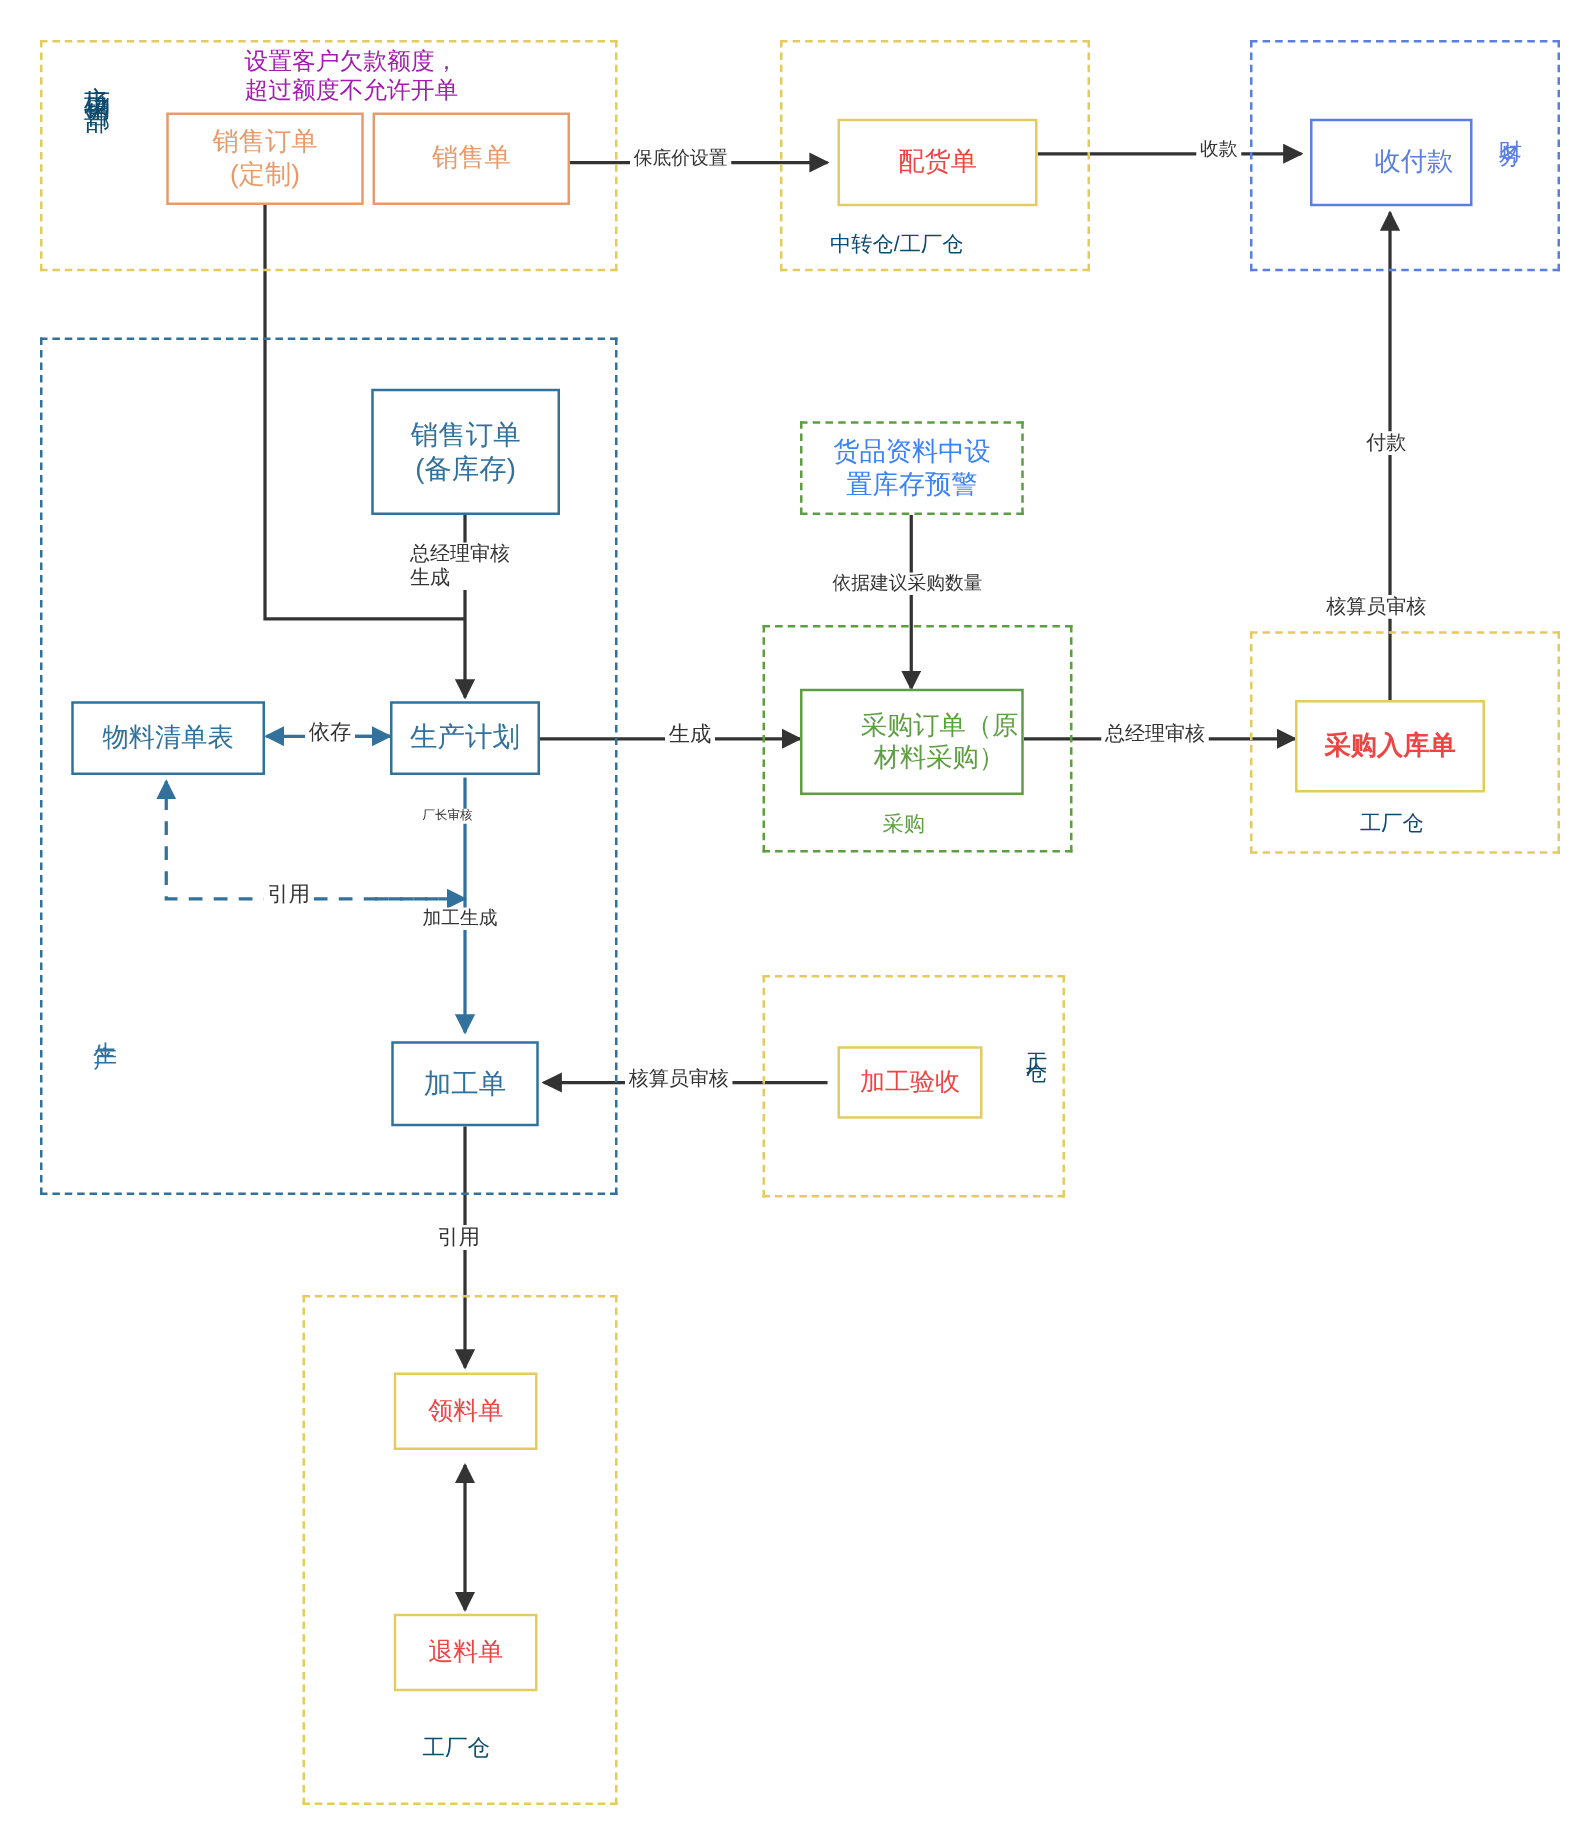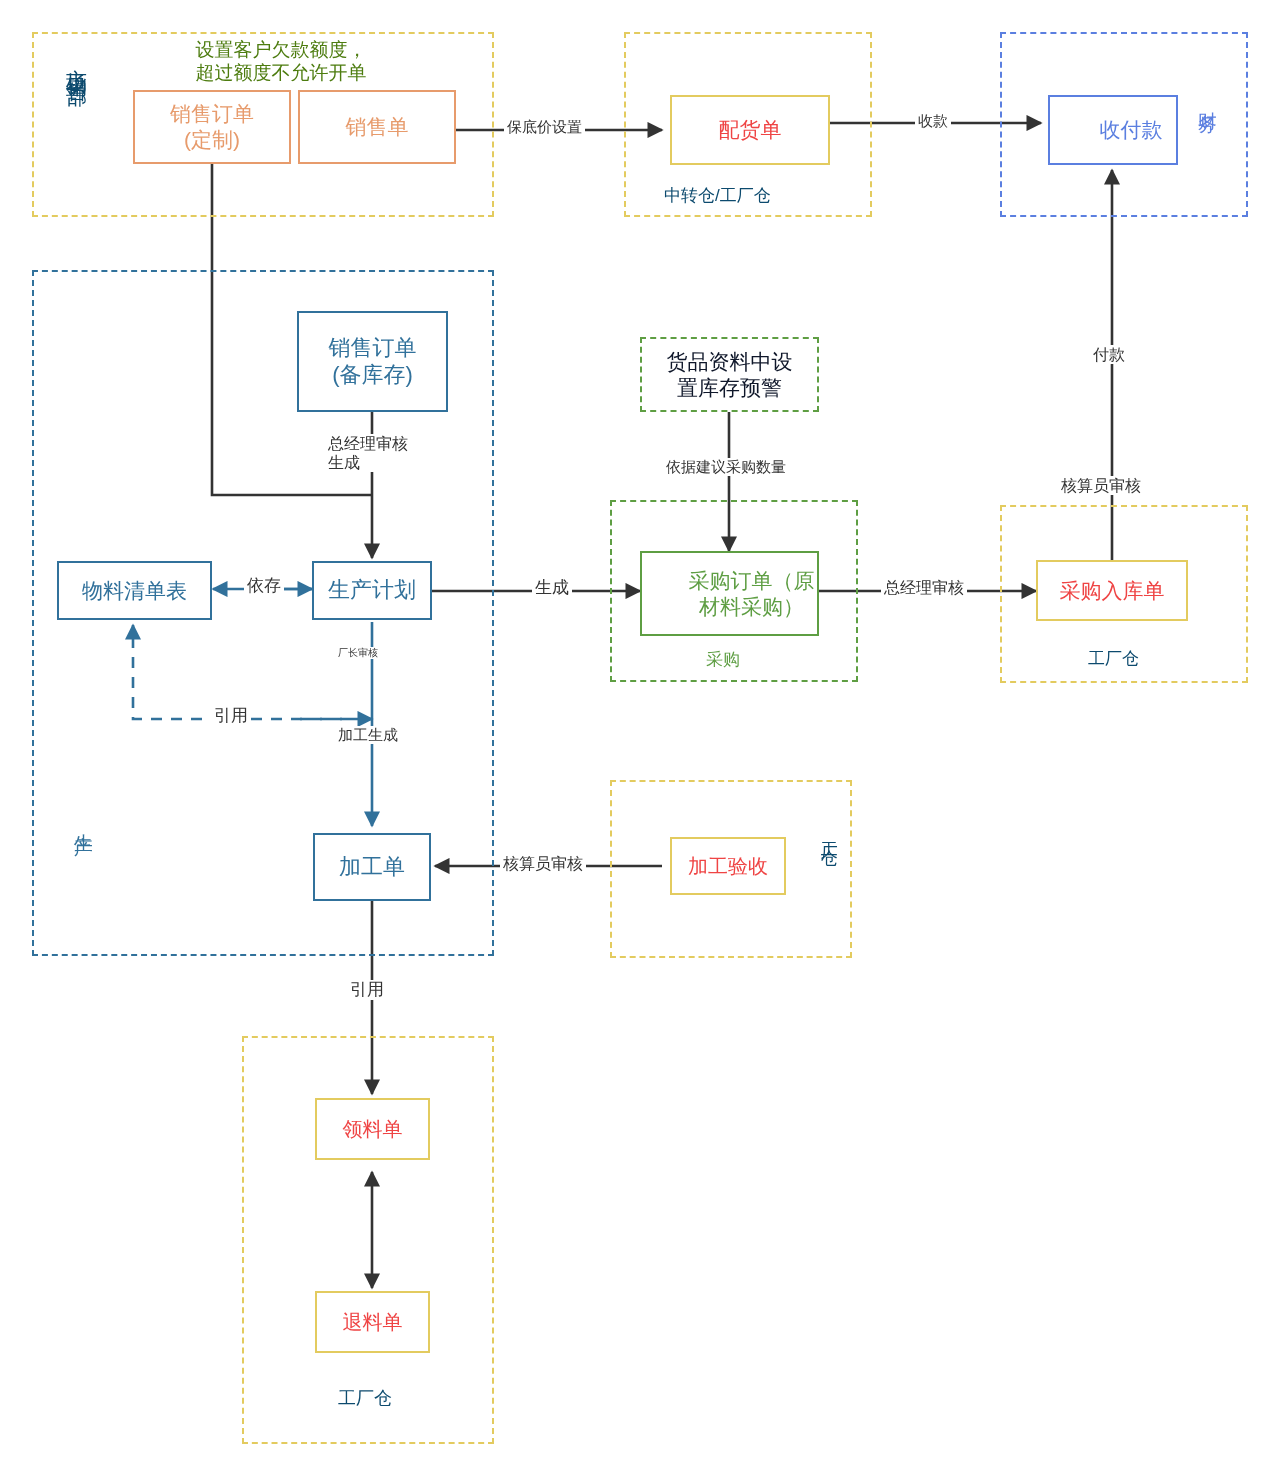--- a/index.html
+++ b/index.html
@@ -23,26 +23,26 @@
     position:absolute;box-sizing:border-box;
     display:flex;align-items:center;justify-content:center;
     text-align:center;line-height:1.22;background:#fff;
     white-space:pre-line;font-weight:400;
   }
   .node.orange{border:2.4px solid #e79b6c;color:#e79b6c;}
   .node.yellow{border:2.4px solid #e3cb5f;color:#ef4444;}
   .node.blue  {border:2.4px solid #31719b;color:#31719b;}
   .node.royal {border:2.4px solid #5b7fe0;color:#5b7fe0;}
   .node.green {border:2.4px solid #5e9e43;color:#5e9e43;padding-left:44px;}
-  .node.greendash{border:2.4px dashed #5e9e43;color:#0f172a;background:#fff;}
+  .node.greendash{border:2.4px dashed #5e9e43;color:#3b82f6;background:#fff;}
 
   
   .lbl{position:absolute;white-space:pre-line;line-height:1.22;}
   .lbl.vert{writing-mode:vertical-rl;text-orientation:upright;letter-spacing:4px;}
-  .lbl.orange{color:#4d7c0f;}
+  .lbl.orange{color:#a21caf;}
   .lbl.yellow{color:#0c4a6e;}
   .lbl.blue{color:#31719b;}
   .lbl.royal{color:#5b7fe0;}
   .lbl.green{color:#5e9e43;}
 
   
   .ecap{
     position:absolute;color:#333;background:#fff;
     padding:0 3px;white-space:pre-line;text-align:left;line-height:1.2;
   }
@@ -135,33 +135,33 @@
   <div class="node blue" style="left:57px;top:561px;width:155px;height:59px;font-size:21px;">物料清单表</div>
 
   <div class="node blue" style="left:312px;top:561px;width:120px;height:59px;font-size:22px;">生产计划</div>
 
   <div class="node greendash" style="left:640px;top:337px;width:179px;height:75px;font-size:21px;">货品资料中设
 置库存预警</div>
 
   <div class="node green" style="left:640px;top:551px;width:179px;height:85px;font-size:21px;">采购订单（原
 材料采购）</div>
 
-  <div class="node yellow" style="left:1036px;top:560px;width:152px;height:61px;font-size:21px;">采购入库单</div>
+  <div class="node yellow" style="left:1036px;top:560px;width:152px;height:74px;font-size:21px;font-weight:bold;">采购入库单</div>
 
   <div class="node blue" style="left:313px;top:833px;width:118px;height:68px;font-size:22px;">加工单</div>
 
   <div class="node yellow" style="left:670px;top:837px;width:116px;height:58px;font-size:20px;">加工验收</div>
 
   <div class="node yellow" style="left:315px;top:1098px;width:115px;height:62px;font-size:20px;">领料单</div>
 
   <div class="node yellow" style="left:315px;top:1291px;width:115px;height:62px;font-size:20px;">退料单</div>
 
   <div class="ecap" style="left:504px;top:118px;font-size:15px;">保底价设置</div>
 
-  <div class="ecap" style="left:915px;top:112px;font-size:15px;">收款</div>
+  <div class="ecap" style="left:957px;top:112px;font-size:15px;font-family:Liberation Mono, monospace;">收款</div>
 
   <div class="ecap" style="left:325px;top:434px;font-size:16px;">总经理审核
 生成</div>
 
   <div class="ecap" style="left:244px;top:576px;font-size:17px;">依存</div>
 
   <div class="ecap" style="left:532px;top:578px;font-size:17px;">生成</div>
 
   <div class="ecap" style="left:663px;top:458px;font-size:15px;">依据建议采购数量</div>
 

